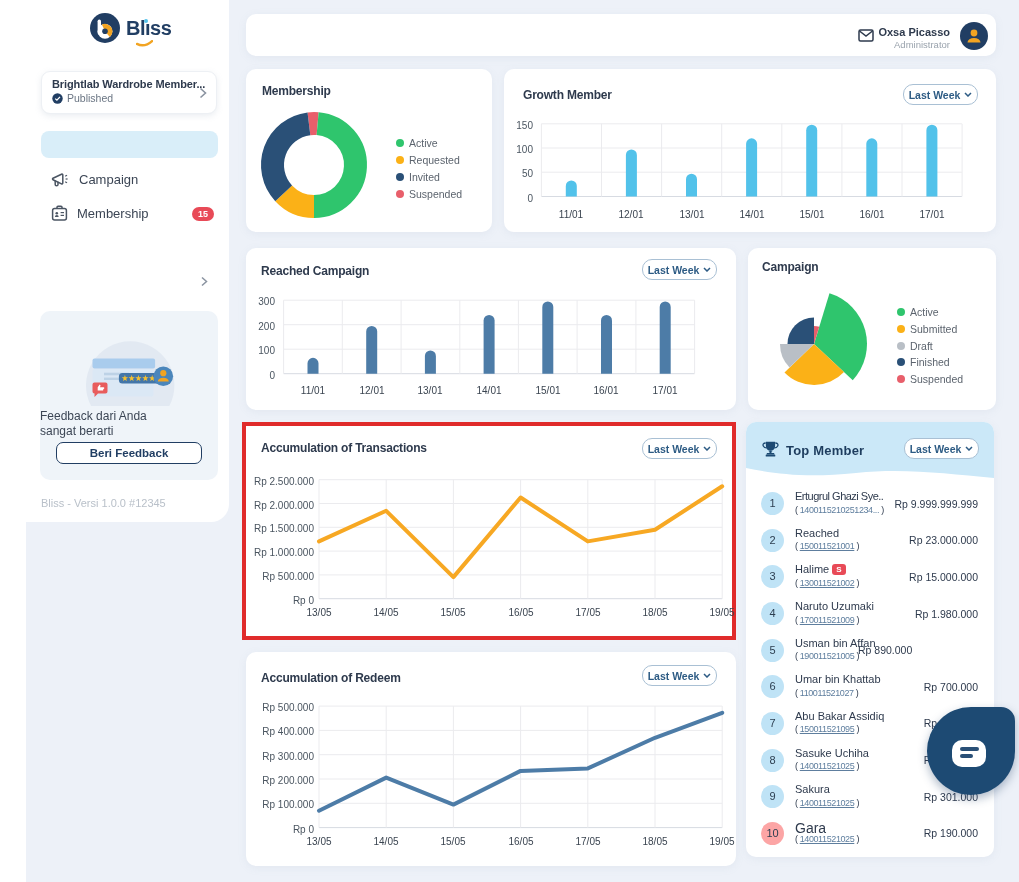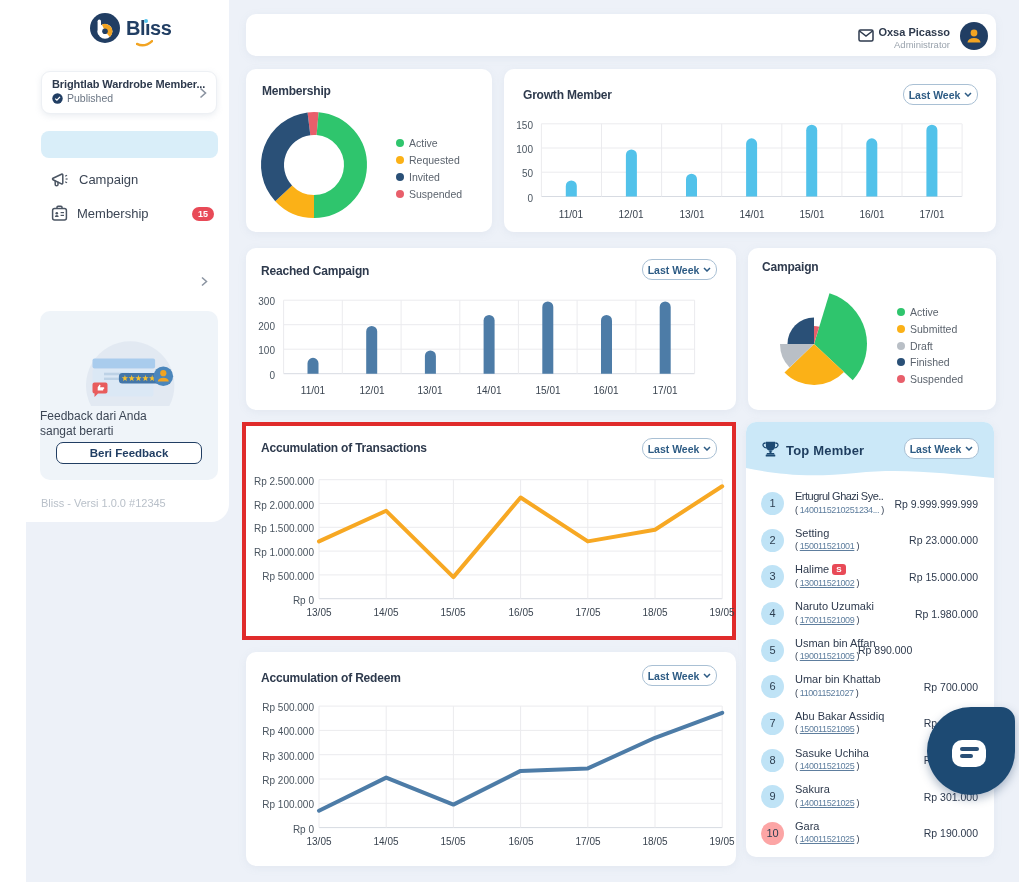--- a/index.html
+++ b/index.html
@@ -301,53 +301,53 @@
 <div style="position:absolute;left:786px;top:443px;font-size:13px;font-weight:bold;color:#1d3c5e;letter-spacing:0.2px">Top Member</div>
 <div class="pill" style="left:904px;top:438px">Last Week <svg width="8" height="5" viewBox="0 0 8 5">
         <path d="M1 1 L4 4 L7 1" stroke="#2d5b84" stroke-width="1.5" fill="none"></path>
       </svg></div>
 
 <div style="position:absolute;left:761px;top:492px;width:23px;height:23px;border-radius:50%;background:#bfe3f6;text-align:center;line-height:23px;font-size:11px;color:#2c3e50">1</div>
 <div style="position:absolute;left:795px;top:490px;font-size:11px;letter-spacing:-0.5px;color:#2e3a4d;white-space:nowrap">Ertugrul Ghazi Sye..</div>
 <div style="position:absolute;left:795px;top:505px;font-size:9px;letter-spacing:-0.4px;color:#2e3a4d">( <span style="color:#5e7e9e;">1400115210251234...</span> )</div>
 <div style="position:absolute;left:858px;top:498px;width:120px;text-align:right;font-size:10.5px;color:#2e3a4d;white-space:nowrap">Rp 9.999.999.999</div>
 <div style="position:absolute;left:761px;top:529px;width:23px;height:23px;border-radius:50%;background:#bfe3f6;text-align:center;line-height:23px;font-size:11px;color:#2c3e50">2</div>
-<div style="position:absolute;left:795px;top:527px;font-size:11px;color:#2e3a4d;white-space:nowrap">Setting</div>
+<div style="position:absolute;left:795px;top:527px;font-size:11px;color:#2e3a4d;white-space:nowrap">Reached</div>
 <div style="position:absolute;left:795px;top:541px;font-size:9px;letter-spacing:-0.4px;color:#2e3a4d">( <span style="color:#5e7e9e;text-decoration:underline">150011521001</span> )</div>
 <div style="position:absolute;left:858px;top:534px;width:120px;text-align:right;font-size:10.5px;color:#2e3a4d;white-space:nowrap">Rp 23.000.000</div>
 <div style="position:absolute;left:761px;top:565px;width:23px;height:23px;border-radius:50%;background:#bfe3f6;text-align:center;line-height:23px;font-size:11px;color:#2c3e50">3</div>
 <div style="position:absolute;left:795px;top:563px;font-size:11px;color:#2e3a4d;white-space:nowrap">Halime <span style="display:inline-block;background:#e84a57;color:#fff;font-size:8px;font-weight:bold;border-radius:3px;padding:1px 4px;vertical-align:1px">S</span></div>
 <div style="position:absolute;left:795px;top:578px;font-size:9px;letter-spacing:-0.4px;color:#2e3a4d">( <span style="color:#5e7e9e;text-decoration:underline">130011521002</span> )</div>
 <div style="position:absolute;left:858px;top:571px;width:120px;text-align:right;font-size:10.5px;color:#2e3a4d;white-space:nowrap">Rp 15.000.000</div>
 <div style="position:absolute;left:761px;top:602px;width:23px;height:23px;border-radius:50%;background:#bfe3f6;text-align:center;line-height:23px;font-size:11px;color:#2c3e50">4</div>
 <div style="position:absolute;left:795px;top:600px;font-size:11px;color:#2e3a4d;white-space:nowrap">Naruto Uzumaki</div>
 <div style="position:absolute;left:795px;top:615px;font-size:9px;letter-spacing:-0.4px;color:#2e3a4d">( <span style="color:#5e7e9e;text-decoration:underline">170011521009</span> )</div>
 <div style="position:absolute;left:858px;top:608px;width:120px;text-align:right;font-size:10.5px;color:#2e3a4d;white-space:nowrap">Rp 1.980.000</div>
 <div style="position:absolute;left:761px;top:639px;width:23px;height:23px;border-radius:50%;background:#bfe3f6;text-align:center;line-height:23px;font-size:11px;color:#2c3e50">5</div>
 <div style="position:absolute;left:795px;top:637px;font-size:11px;color:#2e3a4d;white-space:nowrap">Usman bin Affan</div>
-<div style="position:absolute;left:795px;top:651px;font-size:9px;letter-spacing:-0.4px;color:#2e3a4d">( <span style="color:#5e7e9e;text-decoration:underline">190011521005</span> )</div>
+<div style="position:absolute;left:795px;top:651px;font-size:9px;letter-spacing:-0.4px;color:#2e3a4d">( <span style="color:#5e7e9e;">190011521005</span> )</div>
 <div style="position:absolute;left:858px;top:644px;width:120px;text-align:left;font-size:10.5px;color:#2e3a4d;white-space:nowrap">Rp 890.000</div>
 <div style="position:absolute;left:761px;top:675px;width:23px;height:23px;border-radius:50%;background:#bfe3f6;text-align:center;line-height:23px;font-size:11px;color:#2c3e50">6</div>
 <div style="position:absolute;left:795px;top:673px;font-size:11px;color:#2e3a4d;white-space:nowrap">Umar bin Khattab</div>
 <div style="position:absolute;left:795px;top:688px;font-size:9px;letter-spacing:-0.4px;color:#2e3a4d">( <span style="color:#5e7e9e;">110011521027</span> )</div>
 <div style="position:absolute;left:858px;top:681px;width:120px;text-align:right;font-size:10.5px;color:#2e3a4d;white-space:nowrap">Rp 700.000</div>
 <div style="position:absolute;left:761px;top:712px;width:23px;height:23px;border-radius:50%;background:#bfe3f6;text-align:center;line-height:23px;font-size:11px;color:#2c3e50">7</div>
 <div style="position:absolute;left:795px;top:710px;font-size:11px;color:#2e3a4d;white-space:nowrap">Abu Bakar Assidiq</div>
 <div style="position:absolute;left:795px;top:724px;font-size:9px;letter-spacing:-0.4px;color:#2e3a4d">( <span style="color:#5e7e9e;text-decoration:underline">150011521095</span> )</div>
 <div style="position:absolute;left:858px;top:717px;width:120px;text-align:right;font-size:10.5px;color:#2e3a4d;white-space:nowrap">Rp 450.000</div>
 <div style="position:absolute;left:761px;top:749px;width:23px;height:23px;border-radius:50%;background:#bfe3f6;text-align:center;line-height:23px;font-size:11px;color:#2c3e50">8</div>
 <div style="position:absolute;left:795px;top:747px;font-size:11px;color:#2e3a4d;white-space:nowrap">Sasuke Uchiha</div>
 <div style="position:absolute;left:795px;top:761px;font-size:9px;letter-spacing:-0.4px;color:#2e3a4d">( <span style="color:#5e7e9e;text-decoration:underline">140011521025</span> )</div>
 <div style="position:absolute;left:858px;top:754px;width:120px;text-align:right;font-size:10.5px;color:#2e3a4d;white-space:nowrap">Rp 320.000</div>
 <div style="position:absolute;left:761px;top:785px;width:23px;height:23px;border-radius:50%;background:#bfe3f6;text-align:center;line-height:23px;font-size:11px;color:#2c3e50">9</div>
 <div style="position:absolute;left:795px;top:783px;font-size:11px;color:#2e3a4d;white-space:nowrap">Sakura</div>
 <div style="position:absolute;left:795px;top:798px;font-size:9px;letter-spacing:-0.4px;color:#2e3a4d">( <span style="color:#5e7e9e;text-decoration:underline">140011521025</span> )</div>
 <div style="position:absolute;left:858px;top:791px;width:120px;text-align:right;font-size:10.5px;color:#2e3a4d;white-space:nowrap">Rp 301.000</div>
 <div style="position:absolute;left:761px;top:822px;width:23px;height:23px;border-radius:50%;background:#fca5a5;text-align:center;line-height:23px;font-size:11px;color:#2c3e50">10</div>
-<div style="position:absolute;left:795px;top:820px;font-size:11px;color:#2e3a4d;white-space:nowrap">Gara</div>
+<div style="position:absolute;left:795px;top:820px;font-size:14px;color:#2e3a4d;white-space:nowrap">Gara</div>
 <div style="position:absolute;left:795px;top:834px;font-size:9px;letter-spacing:-0.4px;color:#2e3a4d">( <span style="color:#5e7e9e;text-decoration:underline">140011521025</span> )</div>
 <div style="position:absolute;left:858px;top:827px;width:120px;text-align:right;font-size:10.5px;color:#2e3a4d;white-space:nowrap">Rp 190.000</div>
 
 <div style="position:absolute;left:927px;top:707px;width:88px;height:88px;background:#1d4a73;border-radius:44px 14px 44px 44px;box-shadow:0 4px 10px rgba(30,60,100,0.35)"></div>
 <div style="position:absolute;left:952px;top:740px;width:34px;height:27px;background:#fff;border-radius:10px"></div>
 <div style="position:absolute;left:960px;top:747px;width:19px;height:4px;background:#2a5077;border-radius:2px"></div>
 <div style="position:absolute;left:960px;top:754px;width:13px;height:4px;background:#2a5077;border-radius:2px"></div>
 
 </div>
 </body></html>

